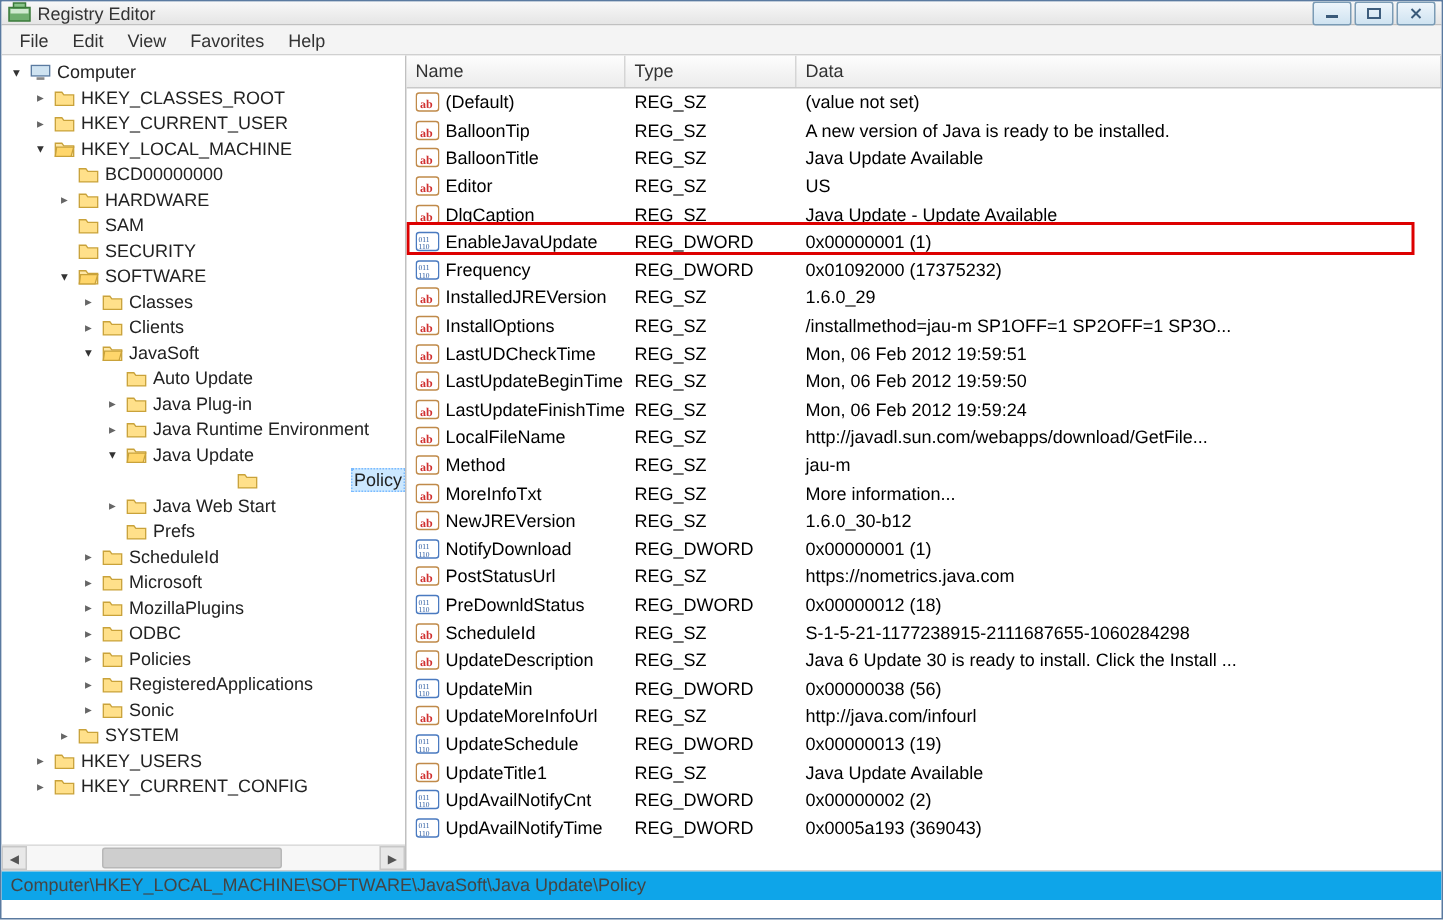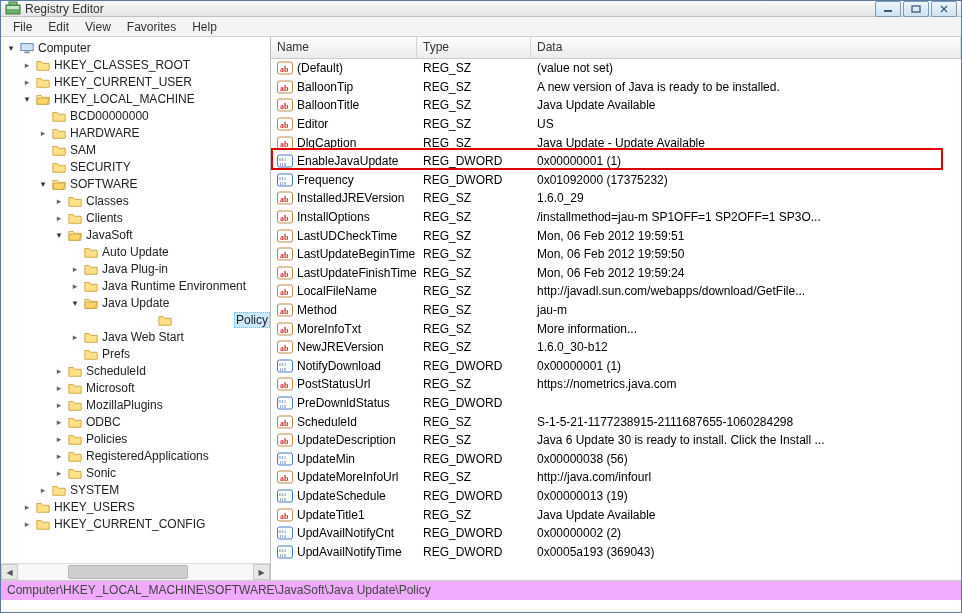--- a/index.html
+++ b/index.html
@@ -115,21 +115,21 @@
 .cell.data { flex: 1; }
 .reg-icon {
   width: 16px; height: 16px;
   display: inline-flex; align-items: center; justify-content: center;
   flex-shrink: 0;
 }
 .statusbar {
   height: 19px;
   padding: 2px 6px;
   color: #444;
-  background: #f0abfc;
+  background: #0ea5e9;
 }
 .highlight-box {
   position: absolute;
   border: 2px solid #d00;
   pointer-events: none;
 }
 .hscroll-stub {
   height: 17px; background: #f0f0f0; border-top: 1px solid #dcdcdc;
   position: relative;
 }
@@ -680,20 +680,21 @@
         <div class="list-row">
           <div class="cell name">
             <span class="reg-icon">
               <svg width="16" height="16" viewBox="0 0 16 16">
                 <use href="#ic-dw"></use>
               </svg>
             </span>
             <span>PreDownldStatus</span>
           </div>
           <div class="cell type">REG_DWORD</div>
+          <div class="cell data">0x00000012 (18)</div>
         </div>
         <div class="list-row">
           <div class="cell name">
             <span class="reg-icon">
               <svg width="16" height="16" viewBox="0 0 16 16">
                 <use href="#ic-sz"></use>
               </svg>
             </span>
             <span>ScheduleId</span>
           </div>

